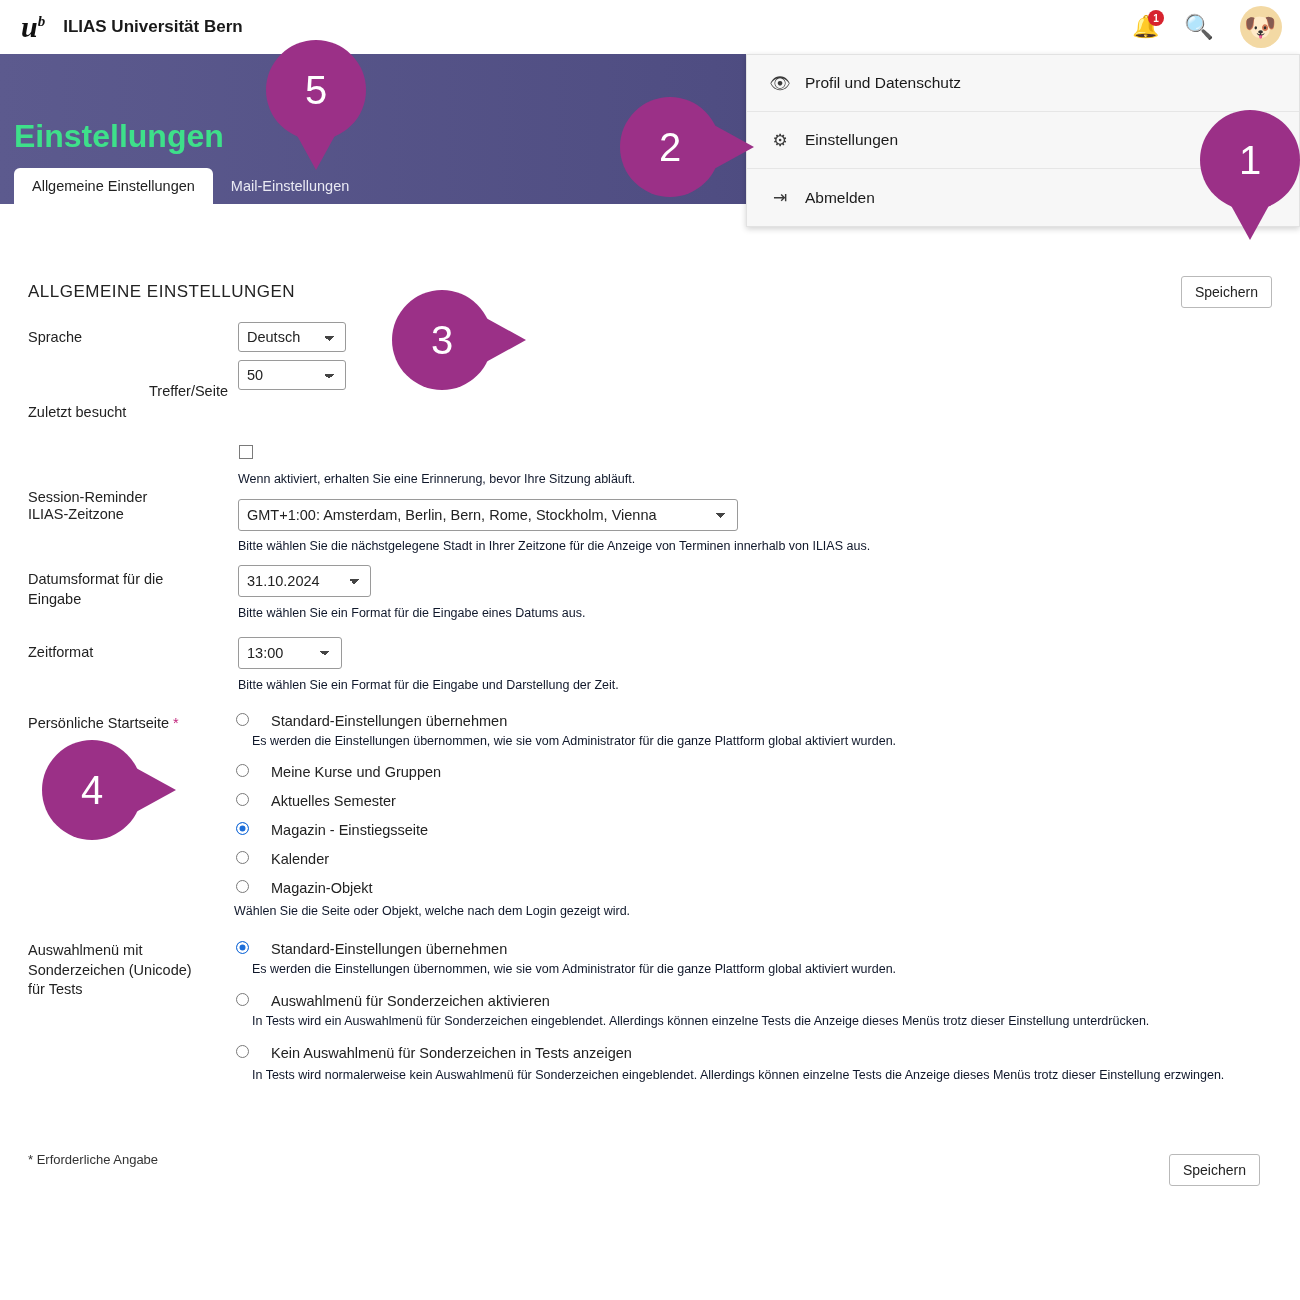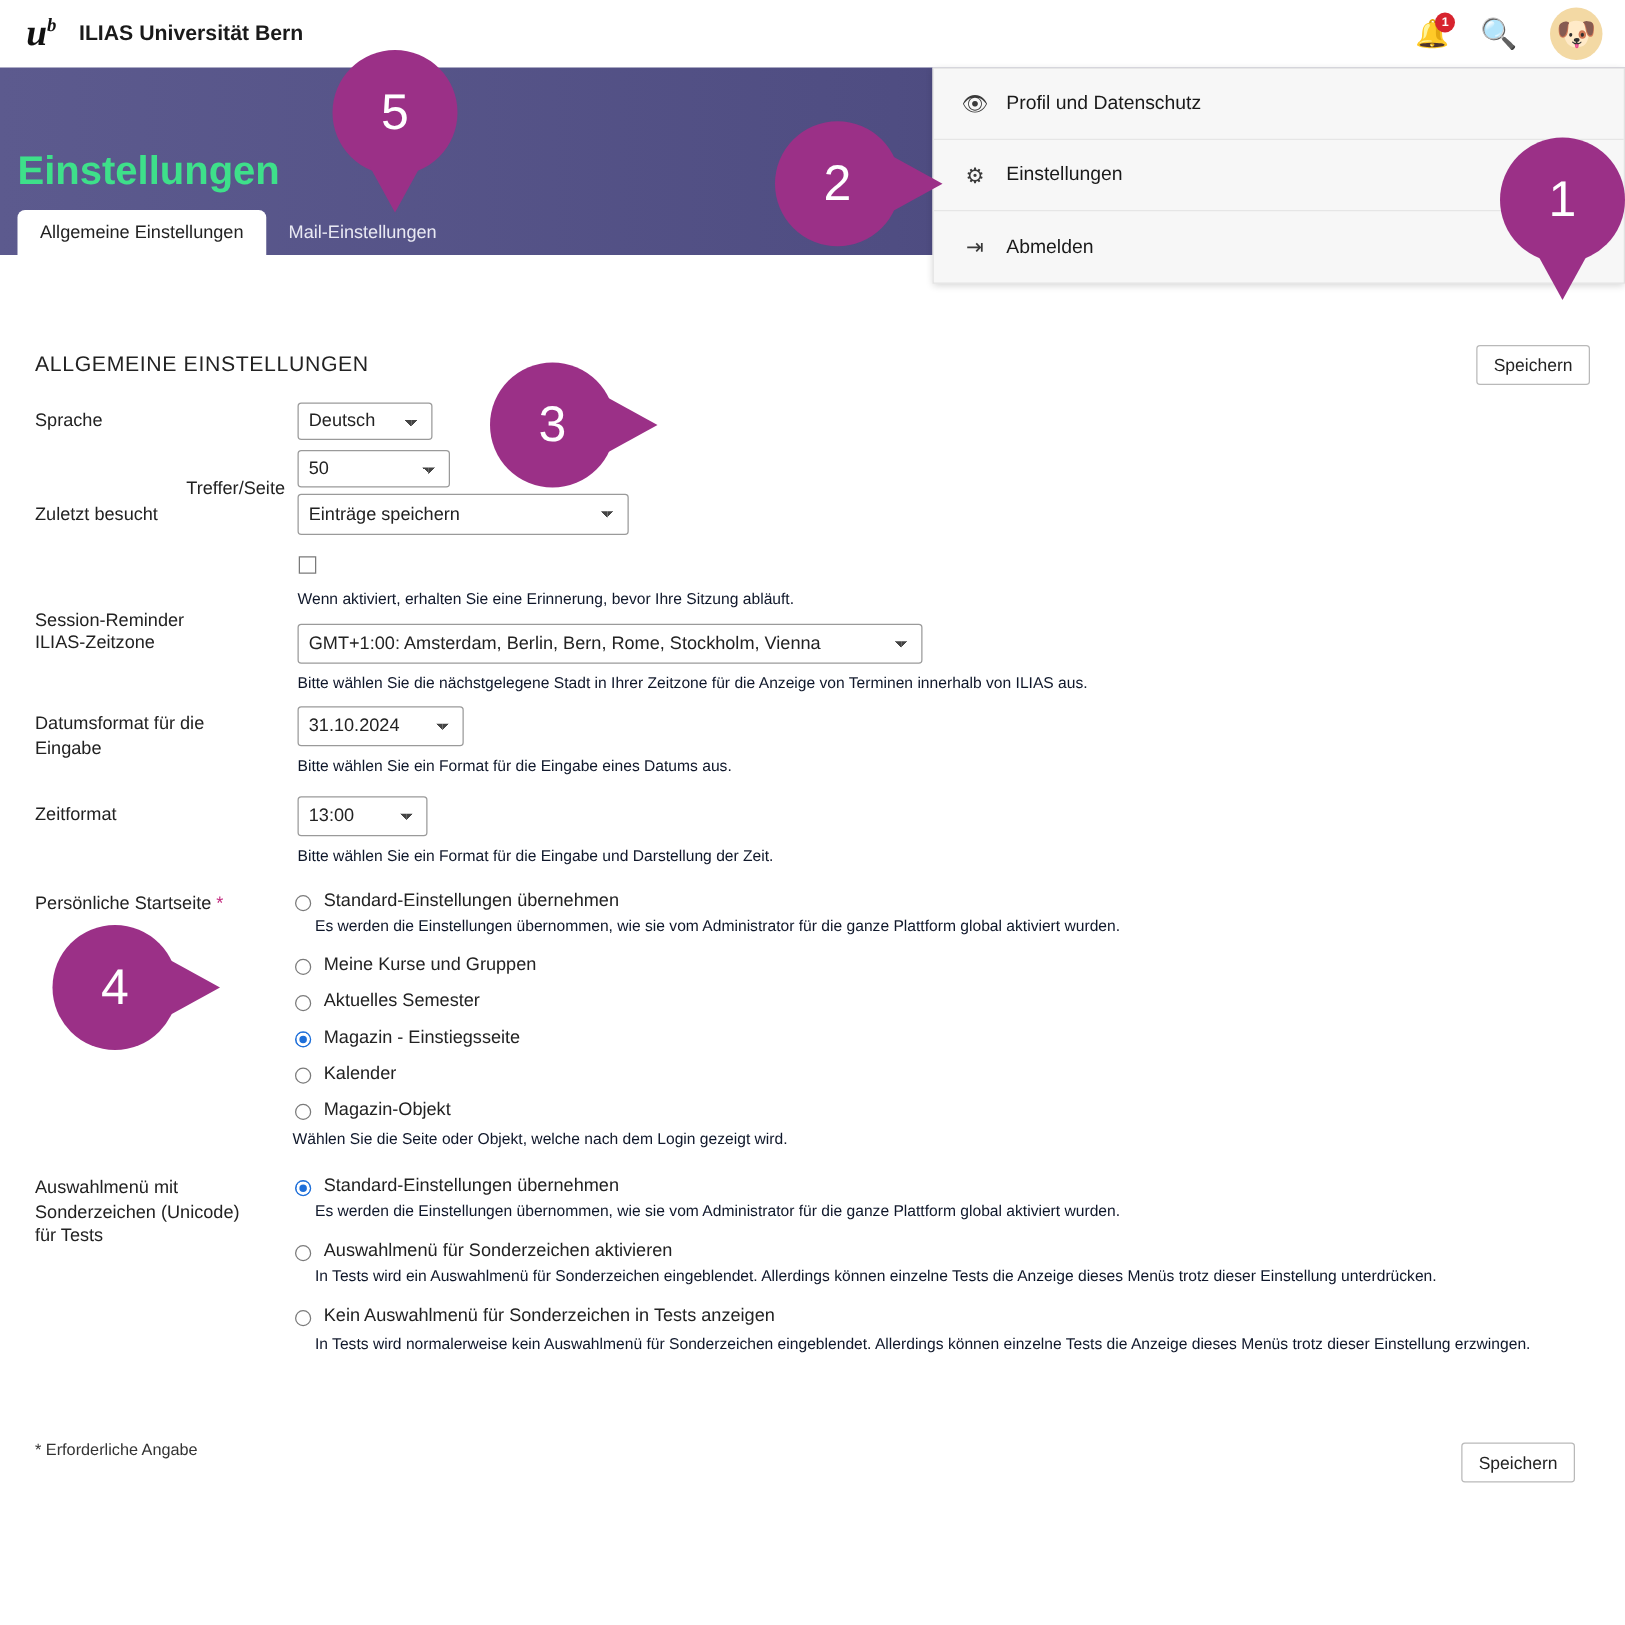--- a/index.html
+++ b/index.html
@@ -122,21 +122,21 @@
     -webkit-appearance: none;
     background-image:
       linear-gradient(45deg, transparent 50%, #444 50%),
       linear-gradient(135deg, #444 50%, transparent 50%);
     background-position: calc(100% - 16px) 13px, calc(100% - 11px) 13px;
     background-size: 5px 5px, 5px 5px;
     background-repeat: no-repeat;
     padding-right: 32px;
   }
   .hint { font-size: 12.5px; color: #0f172a; }
-  .radio-line { display: flex; align-items: flex-end; gap: 10px; font-size: 14.5px; }
+  .radio-line { display: flex; align-items: flex-start; gap: 22px; font-size: 14.5px; }
   .radio {
     width: 13px; height: 13px; border-radius: 50%;
     border: 1px solid #7a7a7a; background: #fff; display: inline-block;
     position: relative; flex: none; cursor: pointer;
   }
   .radio.sel { border-color: #1e6fd9; background: #1e6fd9; box-shadow: inset 0 0 0 2.5px #fff; }
   .checkbox {
     width: 14px; height: 14px; border: 1px solid #7a7a7a; background: #fff;
     display: inline-block; cursor: pointer;
   }
@@ -220,30 +220,27 @@
 
       <div class="row" style="height:38px;">
         <div class="lbl" style="top:6px;">Sprache</div>
         <select style="position:absolute; left:238px; top:0; width:108px;">
           <option>Deutsch</option>
         </select>
       </div>
 
       <div class="row" style="height:37px;">
         <div class="lbl" style="top:22px;text-align:right;">Treffer/Seite</div>
-        <select style="position:absolute; left:238px; top:0; width:122px;">
+        <select style="position:absolute; left:238px; top:0; width:108px;">
           <option>50</option>
         </select>
       </div>
 
       <div class="row" style="height:38px;">
         <div class="lbl" style="top:6px;">Zuletzt besucht</div>
-        <select style="position:absolute; left:238px; top:-2px; width:265px; height:33px;">
-          <option>Einträge speichern</option>
-        </select>
       </div>
 
       <div class="row" style="height:62px;">
         <div class="lbl" style="top:6px;margin-top:47px;">Session-Reminder</div>
         <span class="checkbox" style="position:absolute; left:239px; top:10px;"></span>
         <div class="hint" style="position:absolute; left:238px; top:37px;">Wenn aktiviert, erhalten Sie eine Erinnerung, bevor Ihre Sitzung abläuft.</div>
       </div>
 
       <div class="row" style="height:68px;">
         <div class="lbl" style="top:8px;">ILIAS-Zeitzone</div>

